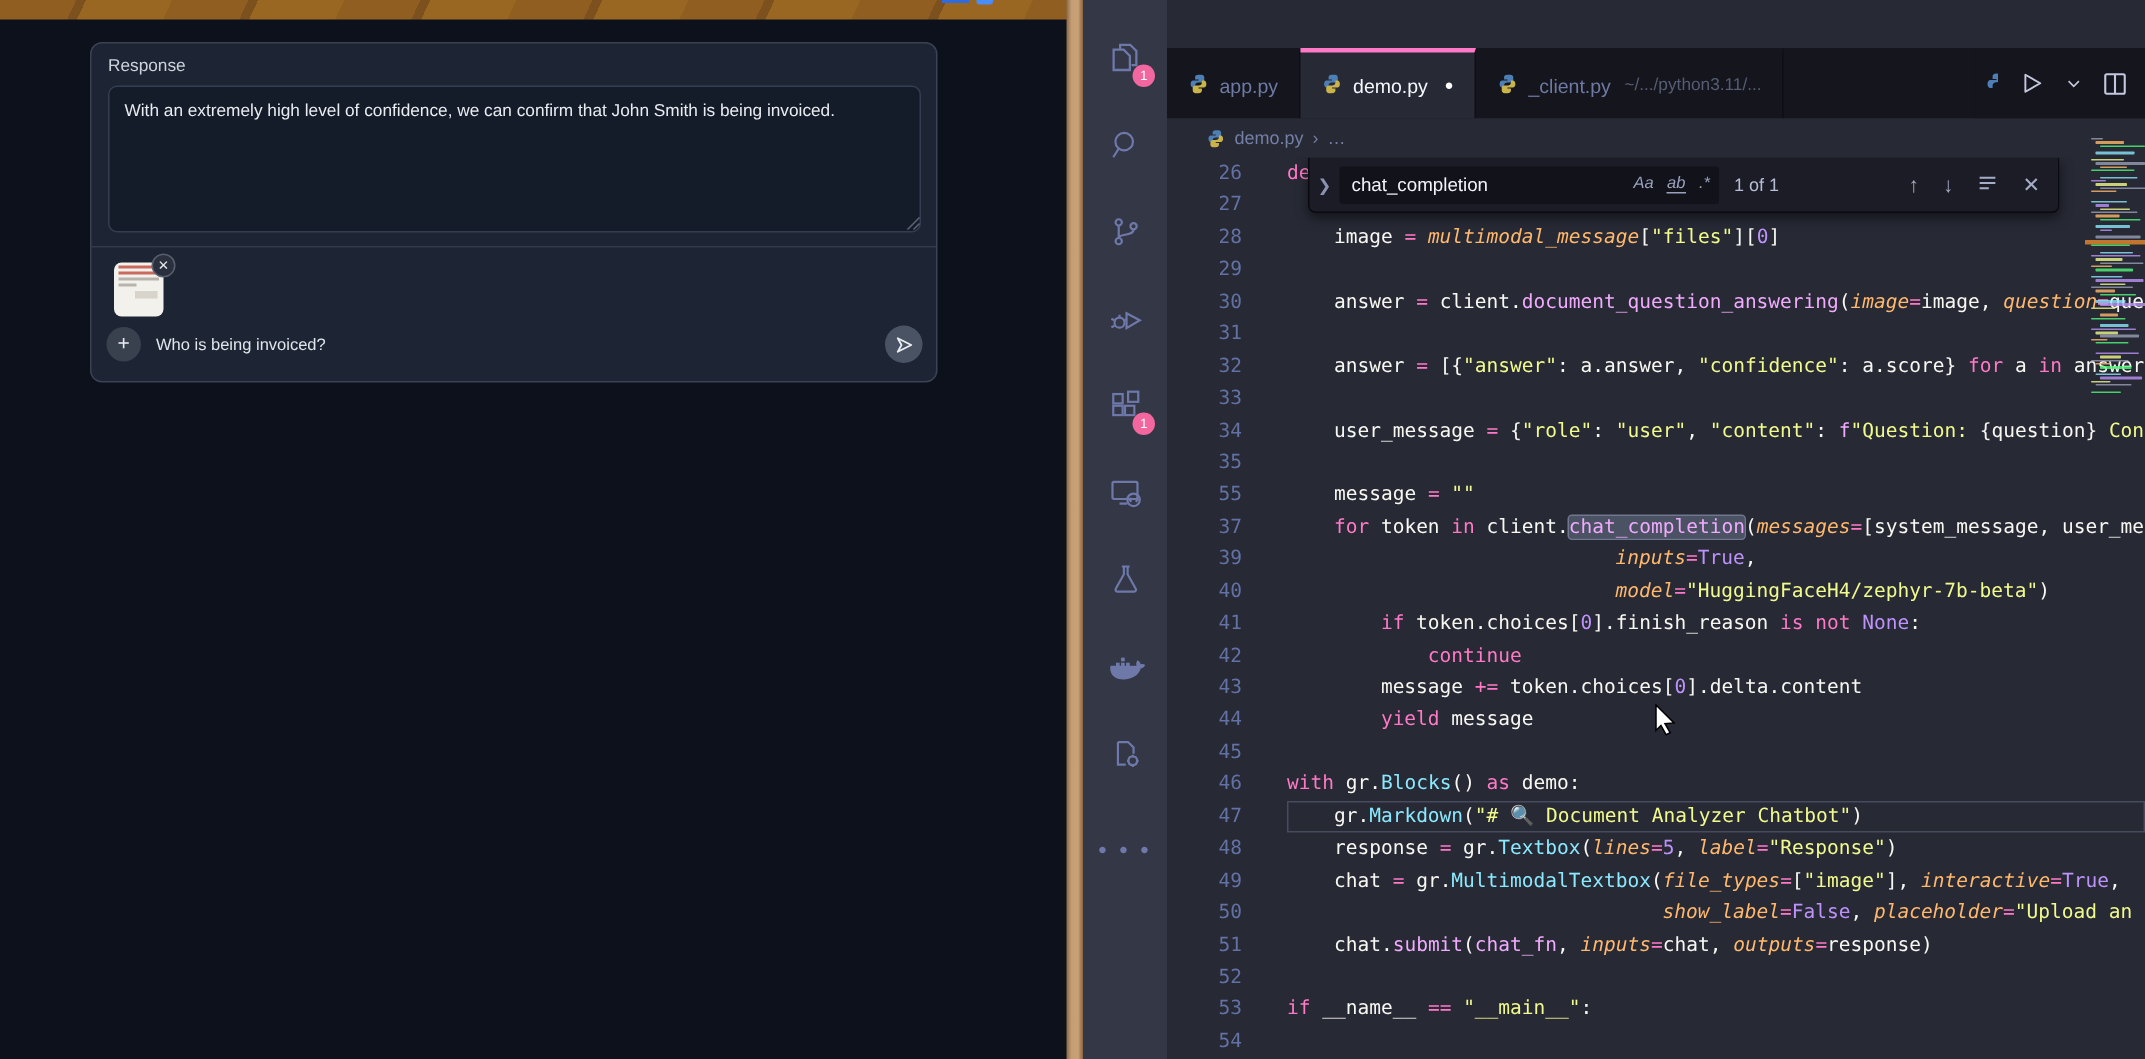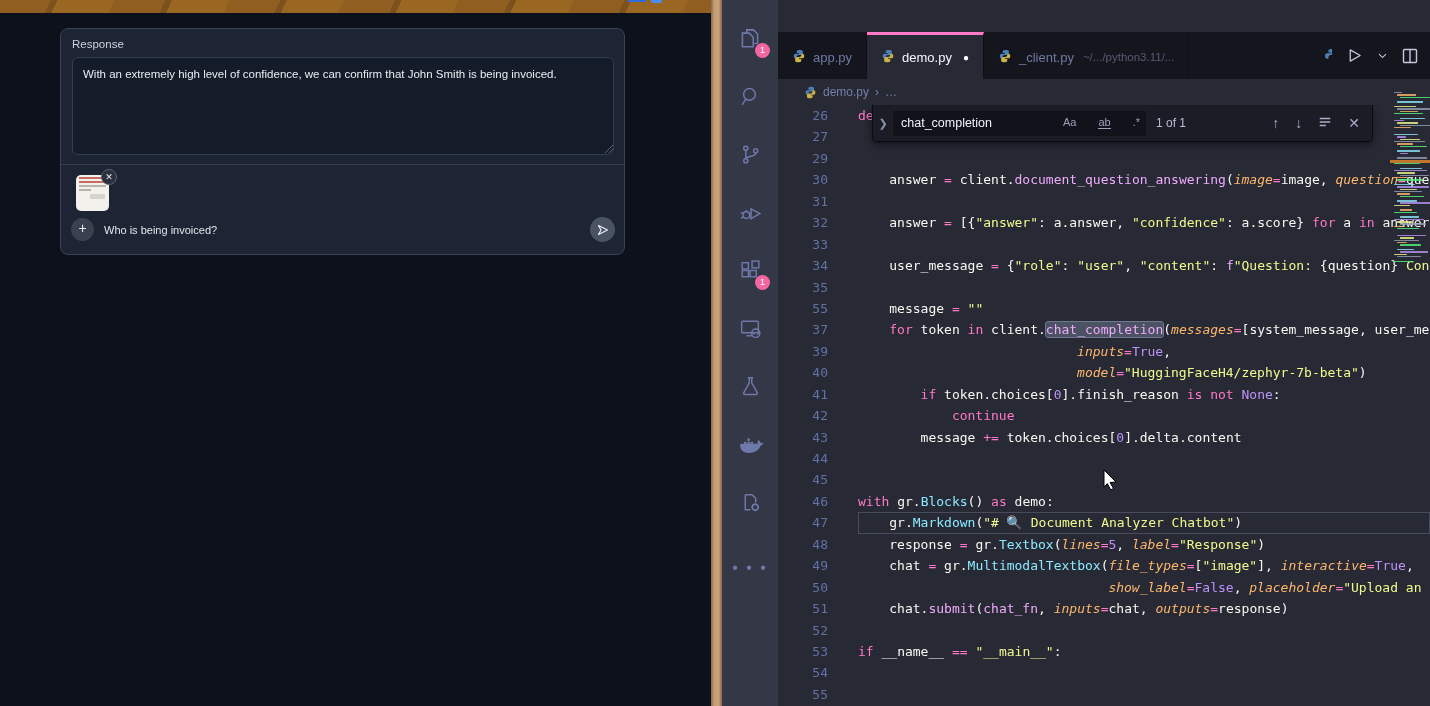--- a/index.html
+++ b/index.html
@@ -86,21 +86,21 @@
 
   
   .findw { position:absolute; left:94px; top:0; width:501px; height:37px; background:#1b1c25;
     border:1px solid #0a0b10; border-top:none; border-radius:0 0 5px 5px;
     box-shadow:0 3px 8px rgba(0,0,0,.5); display:flex; align-items:center; z-index:6;
     font-family:"Liberation Sans",sans-serif; }
   .findw .collapse { width:20px; text-align:center; color:#8a92b2; font-size:11px; cursor:pointer; }
   .find-input { width:253px; height:25px; background:#11121a; border:none; outline:none; border-radius:2px;
     color:#f2f4fa; font-size:12.5px; padding:0 66px 0 8px; font-family:"Liberation Sans",sans-serif; }
   .find-inbox { position:relative; }
-  .find-opts { position:absolute; right:6px; top:5px; display:flex; gap:22px; color:#99a1bd; font-size:11px; }
+  .find-opts { position:absolute; right:6px; top:5px; display:flex; gap:9px; color:#99a1bd; font-size:11px;font-style:italic; }
   .find-opts span { cursor:pointer; }
   .opt-word { border-bottom:1px solid #99a1bd; }
   .find-count { color:#b6bdd6; font-size:12px; margin-left:10px; white-space:nowrap; }
   .find-actions { margin-left:auto; display:flex; gap:16px; padding-right:12px; color:#a6adc8; font-size:14px; }
   .find-actions span { cursor:pointer; }
 
   
   .minimap { position:absolute; top:60px; right:0; width:38px; height:190px; z-index:4; cursor:pointer; }
   .mm-bar { height:1.4px; margin-bottom:0.95px; border-radius:0.5px; }
   .mm-hl { position:absolute; left:-2px; right:0; height:3.4px; background:#c0762f; }
@@ -290,20 +290,24 @@
         <div id="code-lines">
             <div class="line">
               <span class="ln">26</span>
               <span class="lc"><span class="t-kw">def </span><span class="t-fn">chat_fn</span><span class="t-p">(</span><span class="t-pi">multimodal_message</span><span class="t-p">):</span></span>
             </div>
             <div class="line">
               <span class="ln">27</span>
               <span class="lc"></span>
             </div>
             <div class="line">
+              <span class="ln">28</span>
+              <span class="lc"><span class="ind"></span><span class="t-v">image </span><span class="t-op">= </span><span class="t-pi">multimodal_message</span><span class="t-p">[</span><span class="t-s">"files"</span><span class="t-p">][</span><span class="t-n">0</span><span class="t-p">]</span></span>
+            </div>
+            <div class="line">
               <span class="ln">29</span>
               <span class="lc"></span>
             </div>
             <div class="line">
               <span class="ln">30</span>
               <span class="lc"><span class="ind"></span><span class="t-v">answer </span><span class="t-op">= </span><span class="t-v">client</span><span class="t-p">.</span><span class="t-fn">document_question_answering</span><span class="t-p">(</span><span class="t-pi">image</span><span class="t-op">=</span><span class="t-v">image</span><span class="t-p">, </span><span class="t-pi">question</span><span class="t-op">=</span><span class="t-v">question</span></span>
             </div>
             <div class="line">
               <span class="ln">31</span>
               <span class="lc"></span>
@@ -347,20 +351,21 @@
             <div class="line">
               <span class="ln">42</span>
               <span class="lc"><span class="ind"></span><span class="ind"></span><span class="ind"></span><span class="t-kw">continue</span></span>
             </div>
             <div class="line">
               <span class="ln">43</span>
               <span class="lc"><span class="ind"></span><span class="ind"></span><span class="t-v">message </span><span class="t-op">+= </span><span class="t-v">token</span><span class="t-p">.</span><span class="t-v">choices</span><span class="t-p">[</span><span class="t-n">0</span><span class="t-p">].</span><span class="t-v">delta</span><span class="t-p">.</span><span class="t-v">content</span></span>
             </div>
             <div class="line">
               <span class="ln">44</span>
+              <span class="lc"><span class="ind"></span><span class="ind"></span><span class="t-kw">yield </span><span class="t-v">message</span></span>
             </div>
             <div class="line">
               <span class="ln">45</span>
               <span class="lc"></span>
             </div>
             <div class="line">
               <span class="ln">46</span>
               <span class="lc"><span class="t-kw">with </span><span class="t-v">gr</span><span class="t-p">.</span><span class="t-cl">Blocks</span><span class="t-p">() </span><span class="t-kw">as </span><span class="t-v">demo</span><span class="t-p">:</span></span>
             </div>
             <div class="line">

